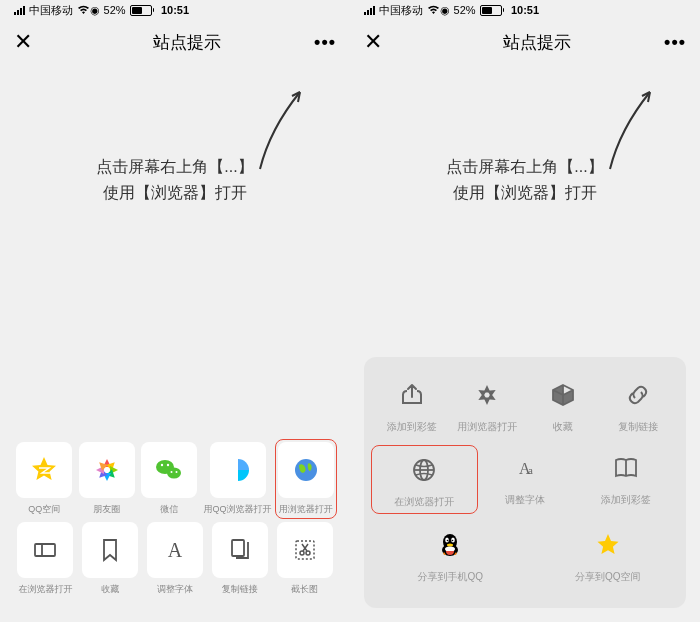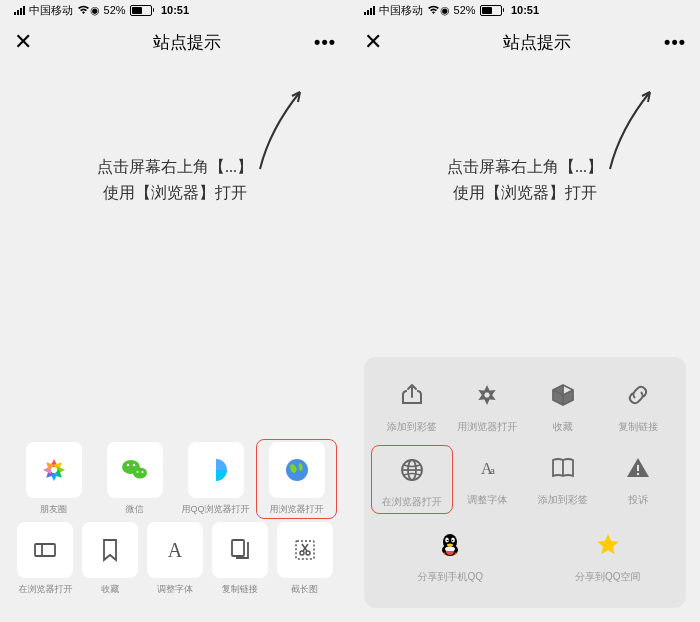--- a/index.html
+++ b/index.html
@@ -5,21 +5,21 @@
 * { margin: 0; padding: 0; box-sizing: border-box; }
 body { font-family: -apple-system, "PingFang SC", sans-serif; background: #fff; width: 700px; height: 622px; display: flex; }
 .screen { width: 350px; height: 622px; background: #f0f0f0; position: relative; display: flex; flex-direction: column; }
 .status-bar { height: 20px; display: flex; align-items: center; justify-content: flex-start; padding: 0 14px; font-size: 11px; font-weight: 500; background: #f0f0f0; }
 .status-left, .status-right { display: flex; align-items: center; gap: 4px; }
 .status-center { position: absolute; left: 50%; transform: translateX(-50%); font-weight: 600; }
 .header { height: 44px; display: flex; align-items: center; justify-content: space-between; padding: 0 14px; background: #f0f0f0; }
 .close-btn { font-size: 22px; font-weight: 300; }
 .title { font-size: 17px; font-weight: 500; position: absolute; left: 50%; transform: translateX(-50%); margin-left: 12px; }
 .more-btn { font-size: 18px; font-weight: 700; letter-spacing: 1px; }
-.content { flex: 1; position: relative; font-family: Liberation Serif, serif; }
+.content { flex: 1; position: relative; }
 .arrow { position: absolute; top: 20px; right: 40px; }
 .instruction { text-align: center; margin-top: 90px; font-size: 16px; line-height: 1.6; color: #333; }
 .sheet { background: #f5f5f5; }
 .sheet.white-bg { background: #f0f0f0; padding: 10px 16px 20px; }
 .sheet.gray-bg { background: #e5e5e5; border-radius: 12px; margin: 0 14px 14px; padding: 18px 10px 10px; }
 .panel-bottom { margin-top: auto; }
 .grid-row { display: flex; gap: 6px; margin-bottom: 6px; }
 .gray-bg .grid-row { gap: 0; justify-content: space-around; margin-bottom: 14px; }
 .tile { flex: 1; display: flex; flex-direction: column; align-items: center; }
 .tile-box { width: 56px; height: 56px; background: #fff; border-radius: 8px; display: flex; align-items: center; justify-content: center; margin-bottom: 5px; }
@@ -79,20 +79,29 @@
     <div class="instruction">
       <div>点击屏幕右上角【...】</div>
       <div>使用【浏览器】打开</div>
     </div>
   </div>
   <div class="sheet white-bg panel-bottom">
     <div class="grid-row" id="left-row1">
         <div class="tile">
           <div class="tile-box">
             <svg width="30" height="30" viewBox="0 0 30 30">
+              <path d="M15 2l3.5 8 8.5.8-6.4 5.8 2 8.4L15 20.5 7.4 25l2-8.4L3 10.8l8.5-.8z" fill="#ffcb05"></path>
+              <path d="M10 13h10l-7 5h8" stroke="#fff" stroke-width="1.5" fill="none"></path>
+            </svg>
+          </div>
+          <div class="tile-label">QQ空间</div>
+        </div>
+        <div class="tile">
+          <div class="tile-box">
+            <svg width="30" height="30" viewBox="0 0 30 30">
               <g transform="translate(15,15)">
                 <path d="M0-11 L4-3 L-4-3 Z" fill="#fa5151"></path>
                 <path d="M0-11 L4-3 L-4-3 Z" fill="#ffc300" transform="rotate(45)"></path>
                 <path d="M0-11 L4-3 L-4-3 Z" fill="#91d300" transform="rotate(90)"></path>
                 <path d="M0-11 L4-3 L-4-3 Z" fill="#07c160" transform="rotate(135)"></path>
                 <path d="M0-11 L4-3 L-4-3 Z" fill="#10aeff" transform="rotate(180)"></path>
                 <path d="M0-11 L4-3 L-4-3 Z" fill="#6467f0" transform="rotate(225)"></path>
                 <path d="M0-11 L4-3 L-4-3 Z" fill="#e183ca" transform="rotate(270)"></path>
                 <path d="M0-11 L4-3 L-4-3 Z" fill="#fa9d3b" transform="rotate(315)"></path>
               </g>
@@ -289,30 +298,20 @@
           <div class="tile-label">调整字体</div>
         </div>
         <div class="tile">
           <div class="tile-box">
             <svg width="28" height="28" viewBox="0 0 28 28">
               <path d="M4 6 Q9 4 14 6 Q19 4 24 6 L24 22 Q19 20 14 22 Q9 20 4 22 Z M14 6 L14 22" stroke="#666" stroke-width="1.8" fill="none"></path>
             </svg>
           </div>
           <div class="tile-label">添加到彩签</div>
         </div>
-        <div class="tile">
-          <div class="tile-box">
-            <svg width="28" height="28" viewBox="0 0 28 28">
-              <path d="M14 4 L25 23 L3 23 Z" fill="#666"></path>
-              <line x1="14" y1="11" x2="14" y2="17" stroke="#e5e5e5" stroke-width="2"></line>
-              <circle cx="14" cy="20" r="1.2" fill="#e5e5e5"></circle>
-            </svg>
-          </div>
-          <div class="tile-label">投诉</div>
-        </div>
       </div>
     <div class="grid-row" id="right-row3" style="justify-content:flex-start;padding-left:8px;gap:21px">
         <div class="tile">
           <div class="tile-box">
             <svg width="28" height="28" viewBox="0 0 28 28">
               <ellipse cx="14" cy="11" rx="7" ry="8" fill="#000"></ellipse>
               <ellipse cx="14" cy="19" rx="8" ry="6" fill="#000"></ellipse>
               <ellipse cx="11" cy="9" rx="1.8" ry="2.5" fill="#fff"></ellipse>
               <ellipse cx="17" cy="9" rx="1.8" ry="2.5" fill="#fff"></ellipse>
               <circle cx="11.5" cy="9.5" r="0.8" fill="#000"></circle>

